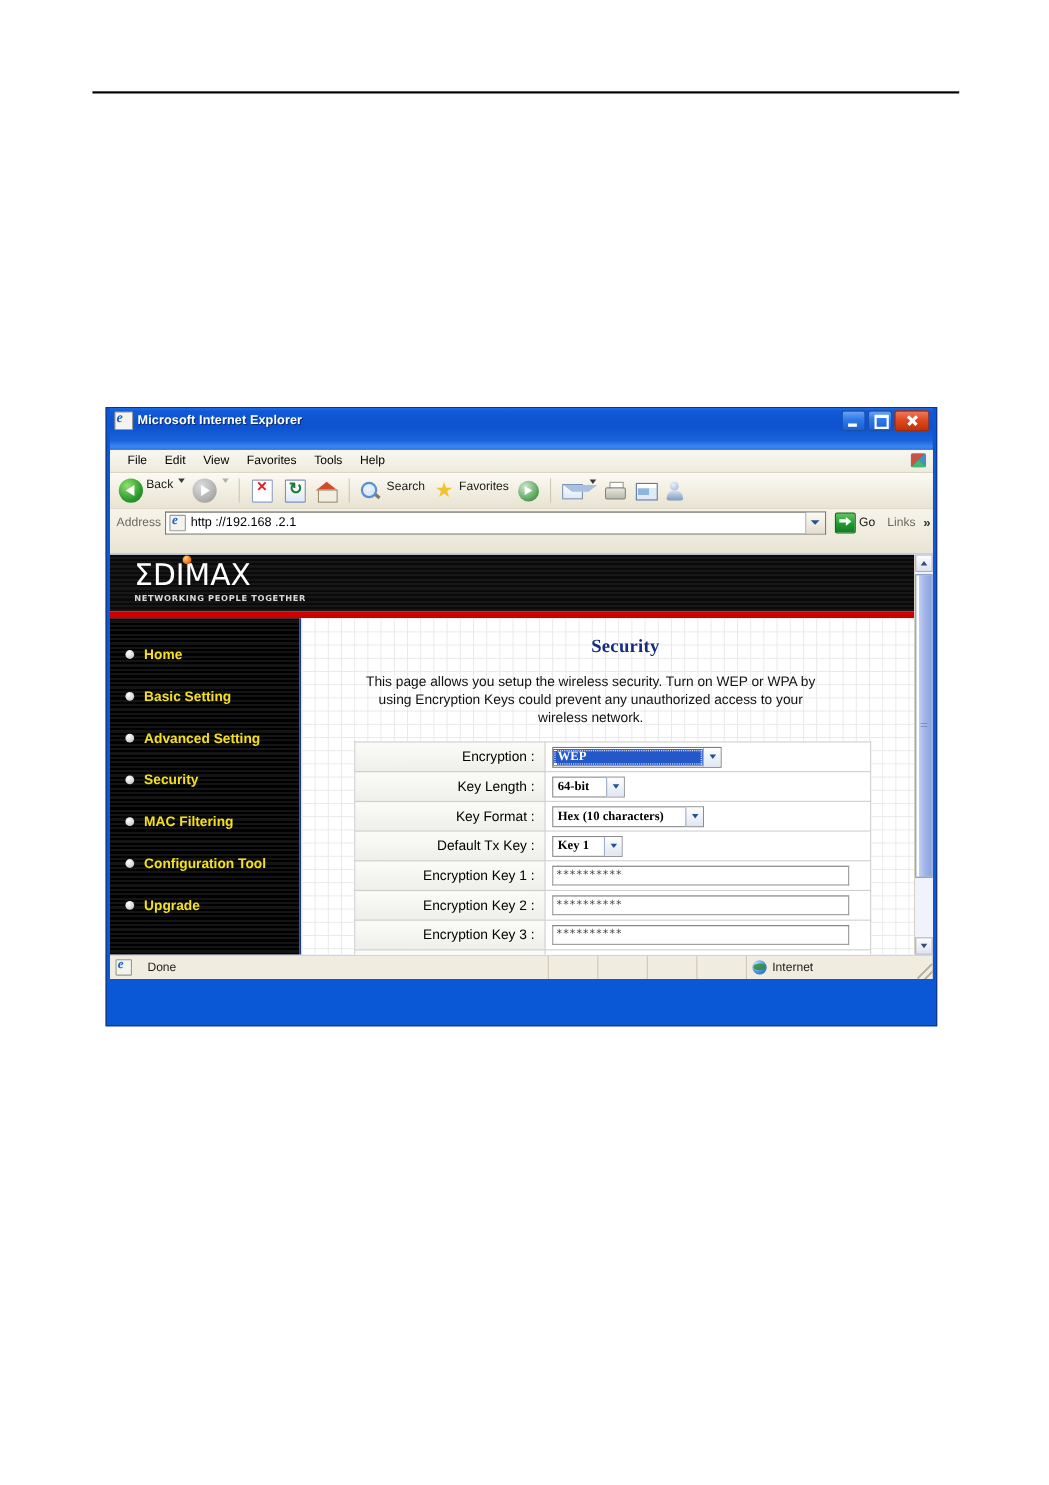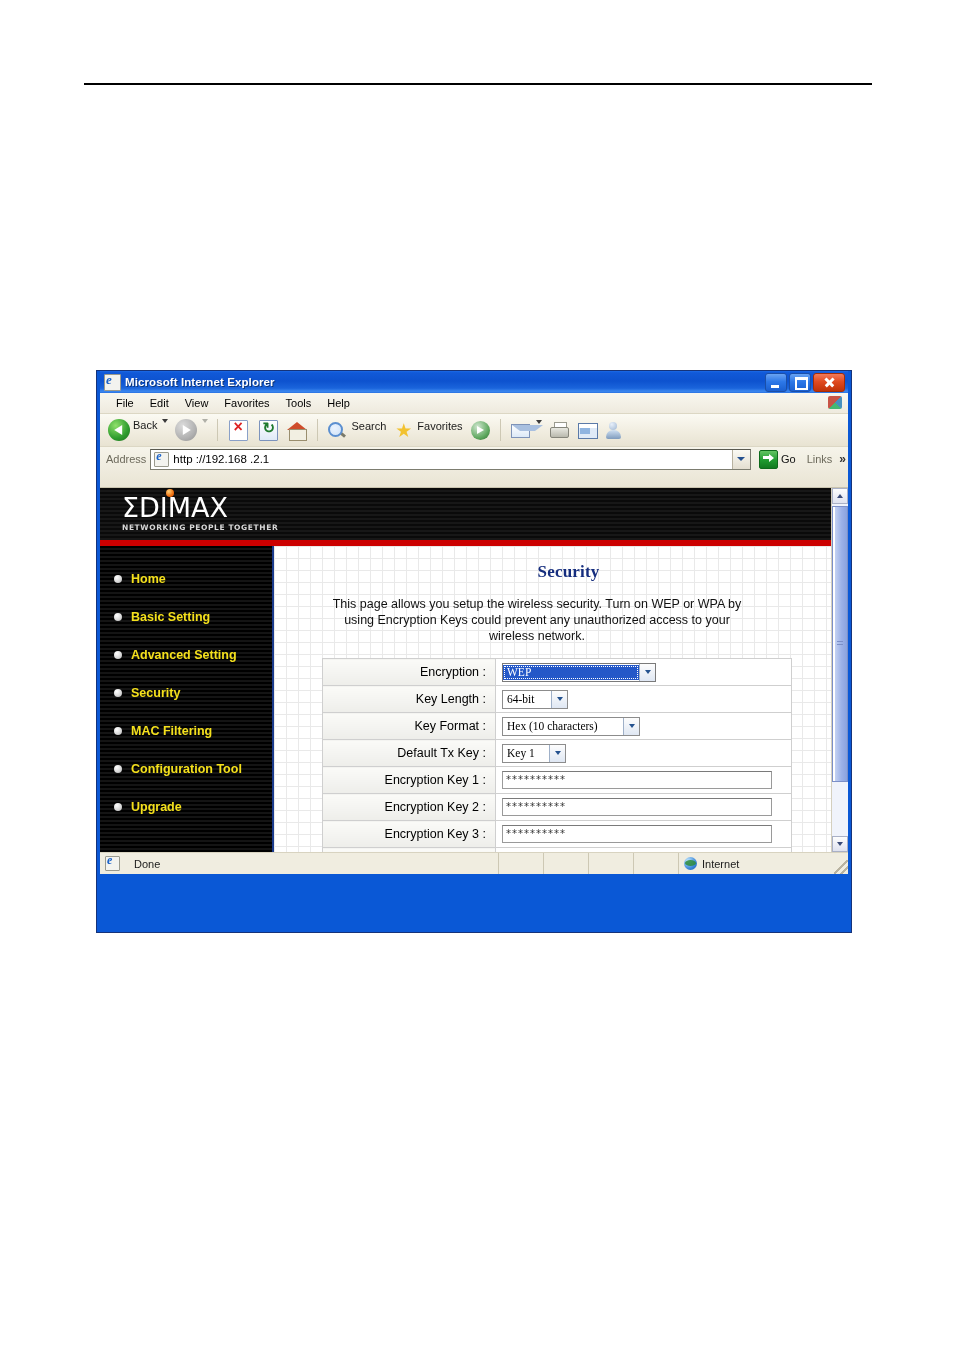--- a/index.html
+++ b/index.html
@@ -41,21 +41,21 @@
   }
 
   
   .titlebar {
     height: 22px;
     background: linear-gradient(to bottom,
       #1b6ae8 0%, #1159d8 8%, #0d52cf 45%,
       #1a64db 78%, #3b87ef 92%, #2a72e2 100%);
     display: flex;
     align-items: center;
-    padding: 0 2px 0 4px;
+    padding: 0 2px 16px 4px;
     position: relative;
   }
   .titlebar .ie-doc-icon {
     width: 15px; height: 15px;
     margin-right: 4px;
     flex: none;
     position: relative;
     background: #f3f3ef;
     border: 1px solid #9a9a8e;
     border-radius: 1px;
@@ -457,21 +457,21 @@
   .sel {
     display:inline-flex; align-items:center;
     height: 17px;
     border: 1px solid #8c8c8c;
     background: #ffffff;
     font-size: 11.5px;
     font-family: "Liberation Serif", serif;
     color: #000;
     vertical-align: middle;
   }
-  .sel .txt { padding: 0 3px 0 4px; white-space:nowrap; }
+  .sel .txt { padding: 0 3px 0 4px; white-space:nowrap;font-weight:bold; }
   .sel .btn {
     width: 15px; align-self: stretch;
     background: linear-gradient(to bottom,#fdfdfd,#dfe7f3);
     border-left: 1px solid #9fb0c8;
     display:flex; align-items:center; justify-content:center;
   }
   .sel .btn i {
     width:0;height:0;border-left:3.5px solid transparent;border-right:3.5px solid transparent;
     border-top:4px solid #24528f; display:block;
   }

